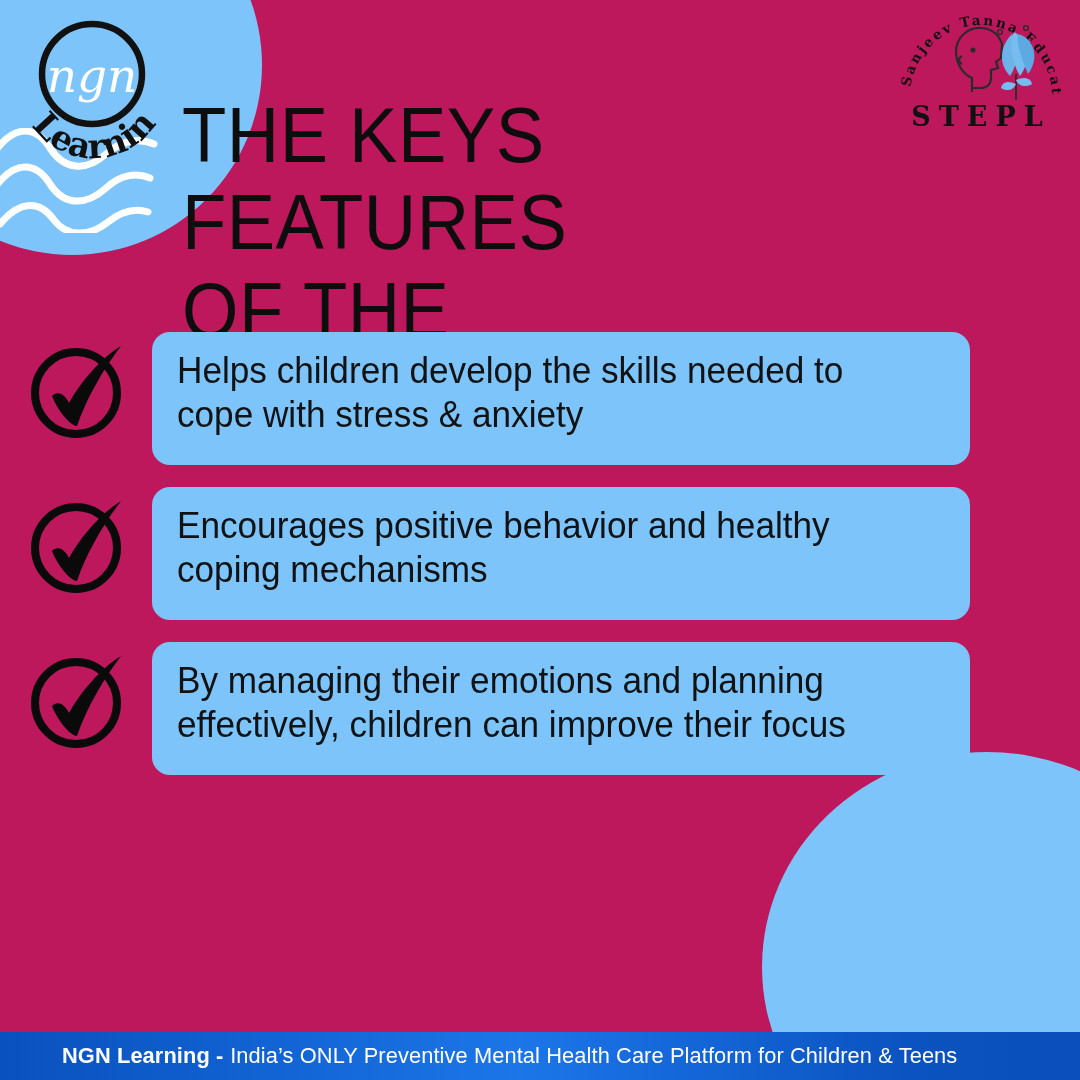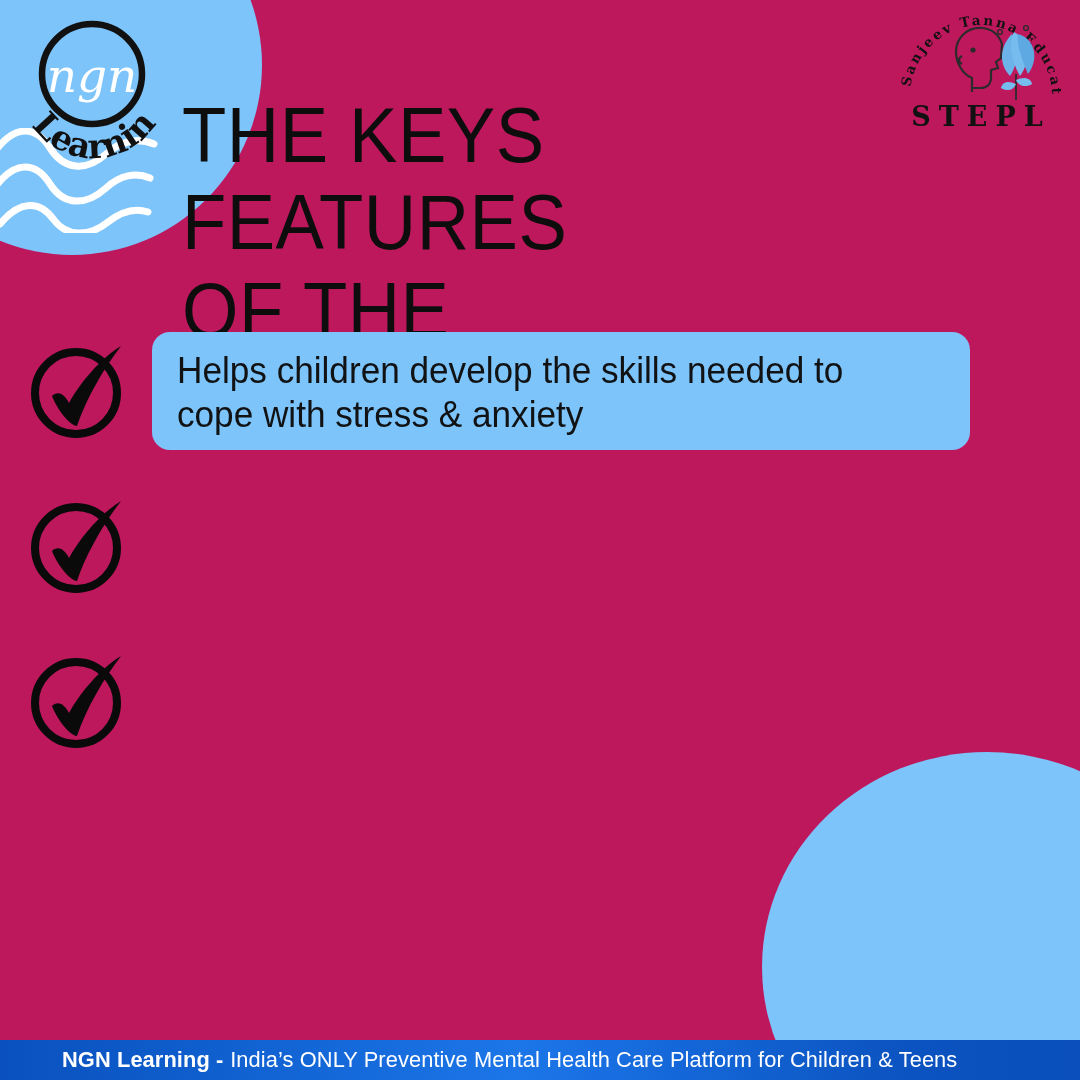--- a/index.html
+++ b/index.html
@@ -96,40 +96,40 @@
     width:112px; height:112px;
   }
   .pill {
     position:absolute;
     left:152px;
     top:6px;
     width:818px;
     min-height:114px;
     background:#7DC4FA;
     border-radius:18px;
-    padding:17px 22px 14px 25px;
+    padding:17px 22px 29px 25px;
     display:flex;
     align-items:center;
   }
   .pill-text {
     font-family:"Liberation Sans", sans-serif;
     font-weight:400;
     font-size:37px;
     line-height:1.18;
     color:#101214;
     transform:scaleX(0.95);
     transform-origin:left center;
     white-space:pre-line;
   }
 
   
   .footer {
     position:absolute;
     left:0; bottom:0;
-    width:1080px; height:40px;
+    width:1080px; height:48px;
     background:linear-gradient(90deg,#0A51BE 0%,#0E5CCB 16%,#1C76E8 48%,#1568DA 62%,#0B53C0 84%,#0A4FBB 100%);
     z-index:5;
     display:flex;
     align-items:center;
   }
   .footer-text {
     margin-left:62px;
     font-family:"Liberation Sans", sans-serif;
     font-size:22.5px;
     color:#ffffff;
@@ -216,30 +216,38 @@
     </div>
 
     <div class="feature-row">
       <div class="check-wrap">
         <svg viewBox="0 0 112 112" width="112" height="112">
           <circle cx="52" cy="60" r="41" fill="none" stroke="#0a0a0a" stroke-width="8"></circle>
           <path d="M28 63 C 33 58, 40 60, 45 70 C 56 50, 76 26, 97 13
                    C 80 35, 62 66, 53 93 C 45 92, 33 76, 28 63 Z" fill="#0a0a0a"></path>
         </svg>
       </div>
+      <div class="pill">
+        <span class="pill-text">Encourages positive behavior and healthy
+coping mechanisms</span>
+      </div>
     </div>
 
     <div class="feature-row">
       <div class="check-wrap">
         <svg viewBox="0 0 112 112" width="112" height="112">
           <circle cx="52" cy="60" r="41" fill="none" stroke="#0a0a0a" stroke-width="8"></circle>
           <path d="M28 63 C 33 58, 40 60, 45 70 C 56 50, 76 26, 97 13
                    C 80 35, 62 66, 53 93 C 45 92, 33 76, 28 63 Z" fill="#0a0a0a"></path>
         </svg>
       </div>
+      <div class="pill">
+        <span class="pill-text">By managing their emotions and planning
+effectively, children can improve their focus</span>
+      </div>
     </div>
 
 
   </div>
 
   <div class="footer">
     <div class="footer-text">
       <span class="footer-brand">NGN Learning -</span><span class="footer-tag">India’s ONLY Preventive Mental Health Care Platform for Children &amp; Teens</span>
     </div>
   </div>

